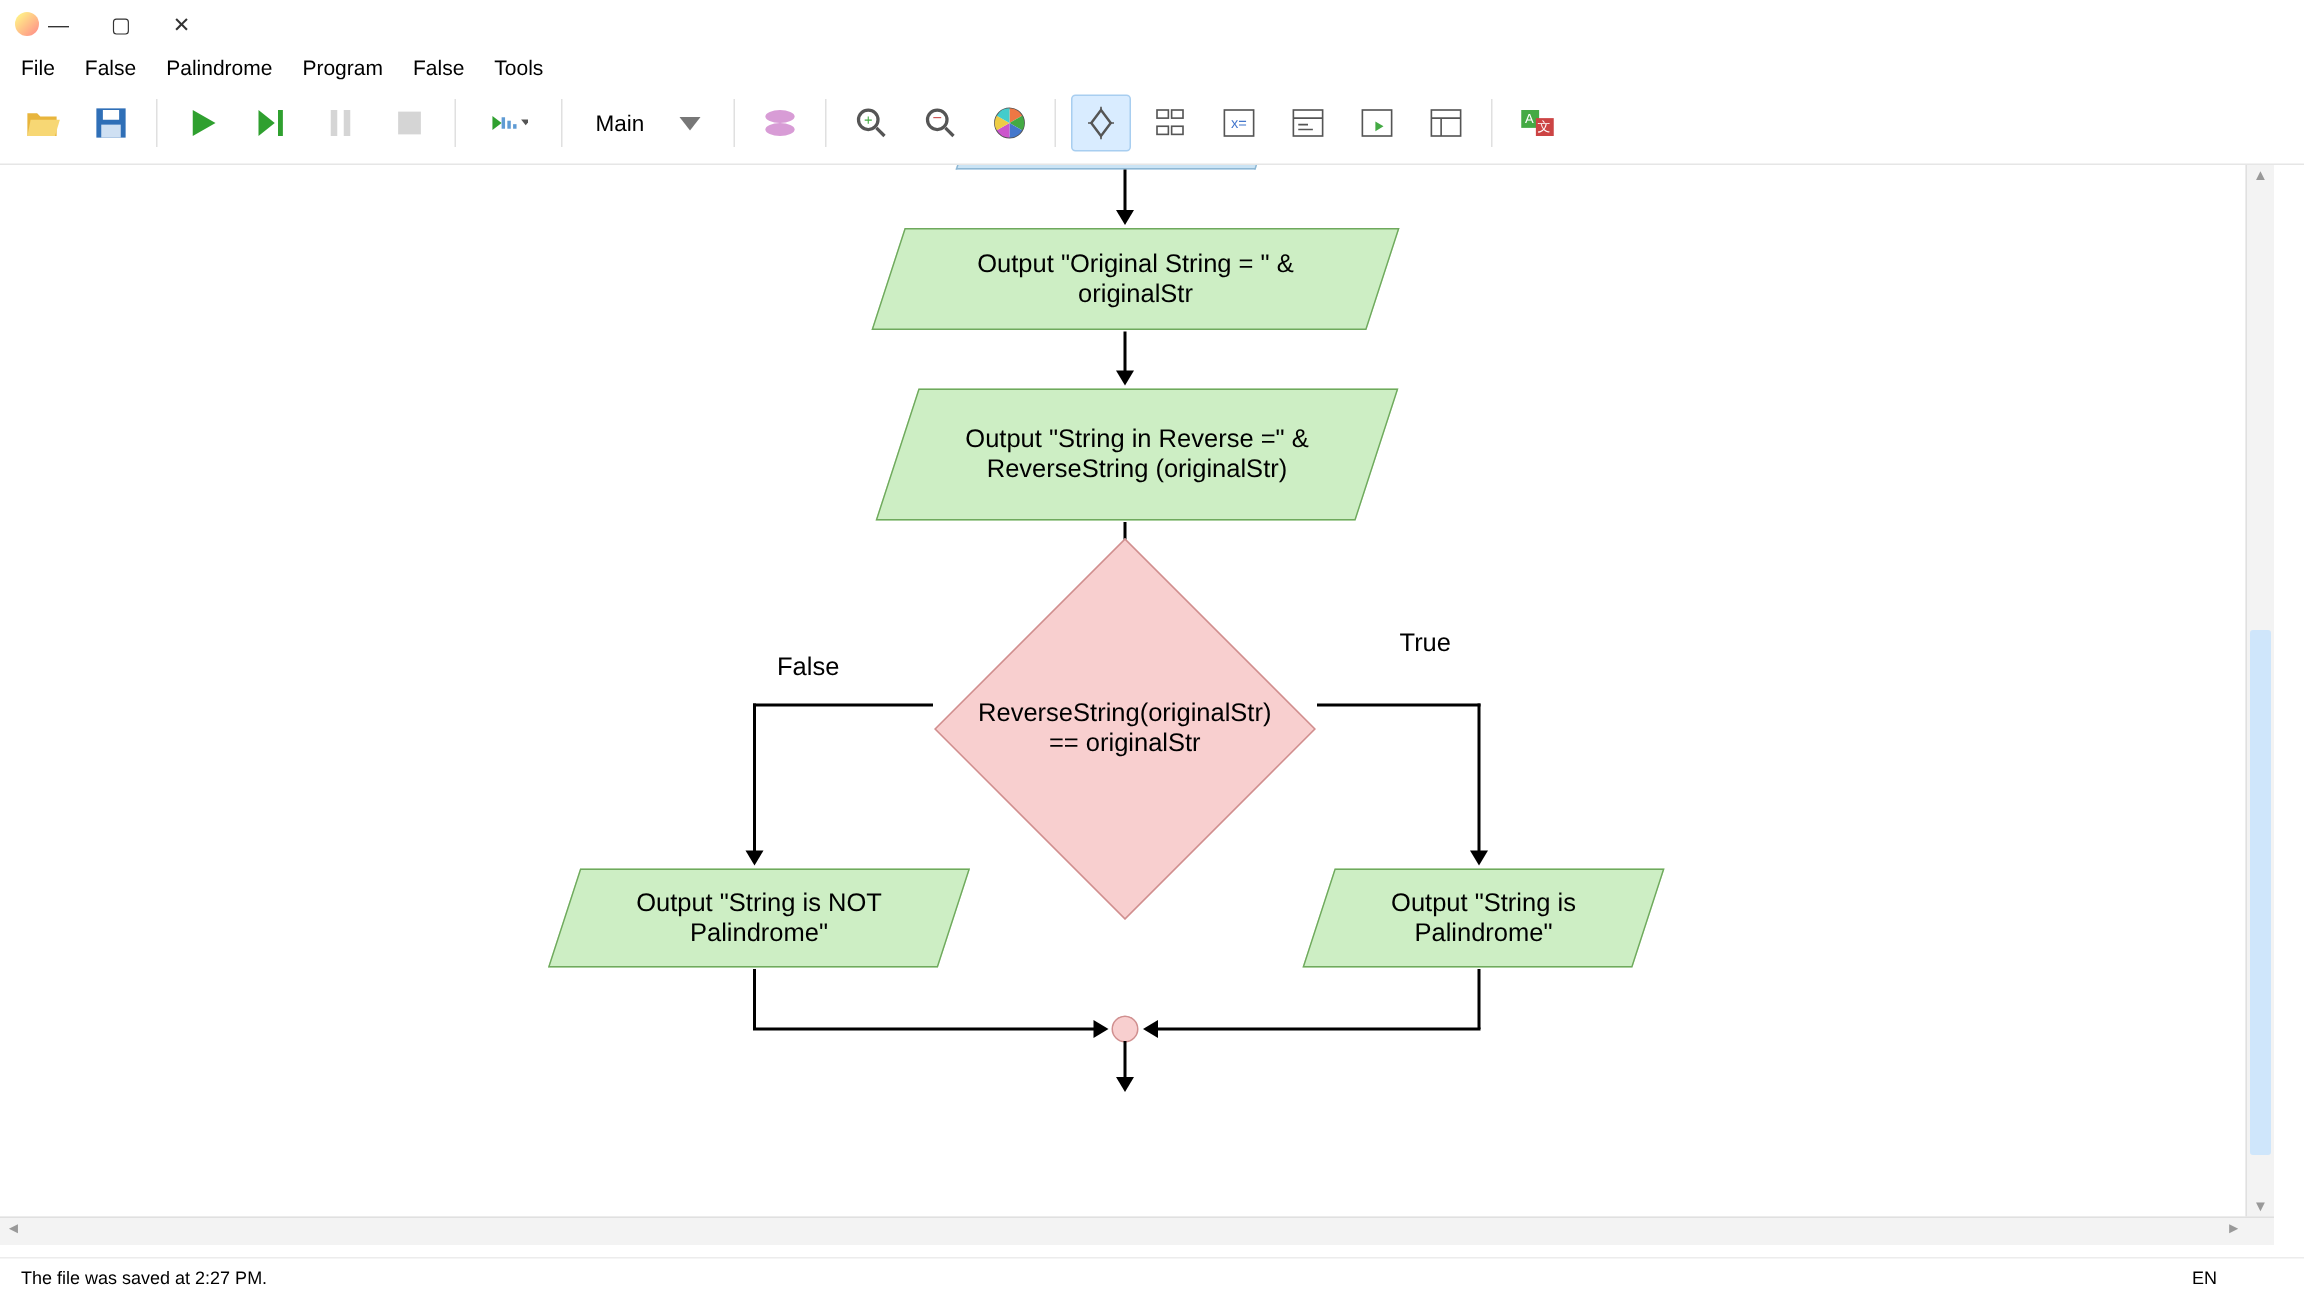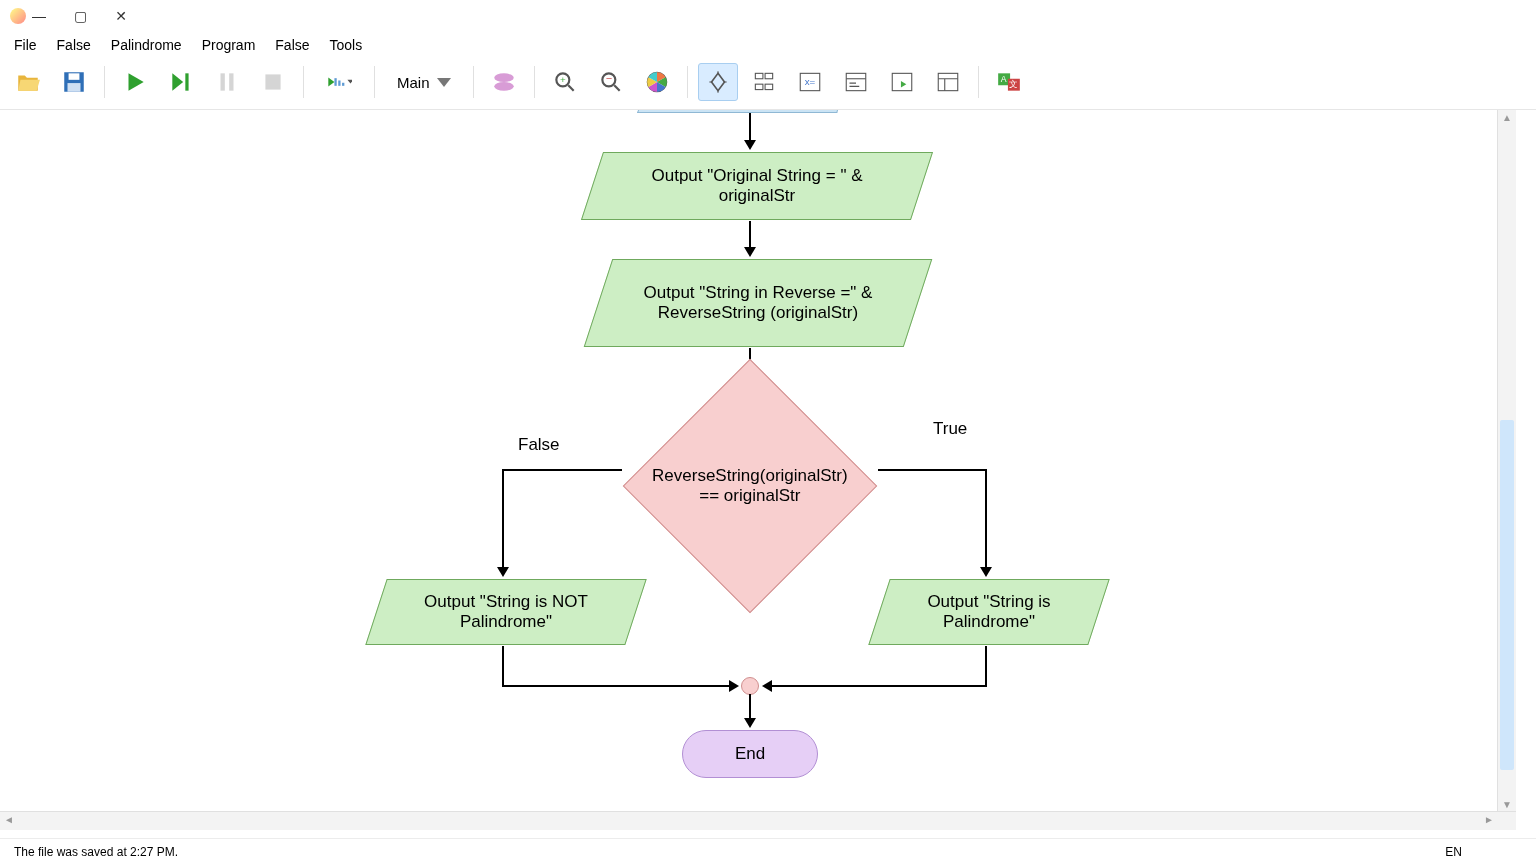--- a/index.html
+++ b/index.html
@@ -8,42 +8,42 @@
 .titlebar .title{flex:1;font-size:14px}
 .win-controls{display:flex;gap:28px;margin-right:8px}
 .win-controls span{font-size:14px;color:#333;cursor:default}
 .menubar{display:flex;gap:20px;padding:4px 14px 6px;font-size:14px}
 .menubar span{cursor:default}
 .toolbar{display:flex;align-items:center;gap:6px;padding:4px 8px 8px;border-bottom:1px solid #e6e6e6}
 .tool{width:38px;height:36px;display:flex;align-items:center;justify-content:center;border:1px solid transparent;border-radius:3px}
 .tool.active{background:#d9ecff;border-color:#a8cef0}
 .tool.disabled svg *{opacity:.35}
 .sep{width:1px;height:32px;background:#e0e0e0;margin:0 4px}
-.func-select{display:flex;align-items:center;gap:7px;padding:0 12px;height:36px;font-size:15px;cursor:default}
+.func-select{display:flex;align-items:center;gap:23px;padding:0 12px;height:36px;font-size:15px;cursor:default}
 .func-select .tri{width:0;height:0;border-left:7px solid transparent;border-right:7px solid transparent;border-top:9px solid #777}
 .canvas-area{position:relative;width:1516px;height:720px;background:#fff;overflow:hidden}
 .shape{position:absolute;font-size:17px;text-align:center;display:flex;align-items:center;justify-content:center;padding:6px 28px;box-sizing:border-box}
 .parallelogram{background:#cdeec4;border:1.5px solid #6fa95d;transform:skewX(-18deg)}
 .parallelogram span{transform:skewX(18deg);display:block}
 .diamond{background:#f8cfcf;border:1.5px solid #d08f8f;transform:rotate(45deg)}
 .diamond span{transform:rotate(-45deg);display:block;width:210px;text-align:center}
 .endcap{background:#e6cff6;border:1.5px solid #b28fd4;border-radius:28px}
 .partial-top{background:#cbe4f5;border:1.5px solid #8fb8d4;border-top:none;transform:skewX(-18deg)}
 .partial-top span{transform:skewX(18deg)}
 .label{position:absolute;font-size:17px}
 .line{position:absolute;background:#000}
 .arrow-down{position:absolute;width:0;height:0;border-left:6px solid transparent;border-right:6px solid transparent;border-top:10px solid #000}
 .arrow-right{position:absolute;width:0;height:0;border-top:6px solid transparent;border-bottom:6px solid transparent;border-left:10px solid #000}
 .arrow-left{position:absolute;width:0;height:0;border-top:6px solid transparent;border-bottom:6px solid transparent;border-right:10px solid #000}
 .merge{position:absolute;width:16px;height:16px;border-radius:50%;background:#f8cfcf;border:1.5px solid #d08f8f}
 .vscroll{position:absolute;right:0;top:0;width:18px;height:100%;background:#f3f3f3;border-left:1px solid #e0e0e0}
 .vscroll .thumb{position:absolute;left:2px;width:14px;background:#cfe6fb;border-radius:2px}
 .hscroll{position:absolute;left:0;bottom:0;width:100%;height:18px;background:#f3f3f3;border-top:1px solid #e0e0e0}
 .status{position:fixed;left:0;bottom:0;width:100%;height:26px;display:flex;align-items:center;padding:0 14px;font-size:12px;background:#fff;border-top:1px solid #ececec;box-sizing:border-box}
-.status .lang{margin-left:auto;margin-right:60px}
+.status .lang{margin-left:auto;margin-right:44px}
 svg{width:26px;height:26px;stroke:none}
 </style>
 </head>
 <body>
 
 <div class="titlebar">
   <div class="app-icon"></div>
   <div class="win-controls">
     <span>—</span>
     <span>▢</span>
@@ -246,23 +246,20 @@
   <div class="line" style="left:985px;top:536px;width:1.5px;height:40px"></div>
   <div class="line" style="left:502px;top:575px;width:229px;height:1.5px"></div>
   <div class="line" style="left:770px;top:575px;width:217px;height:1.5px"></div>
   <div class="arrow-right" style="left:729px;top:570px"></div>
   <div class="arrow-left" style="left:762px;top:570px"></div>
   <div class="merge" style="left:741px;top:567px"></div>
 
   <div class="line" style="left:749px;top:584px;width:1.5px;height:26px"></div>
   <div class="arrow-down" style="left:743.5px;top:608px"></div>
 
-  <div class="shape endcap" style="left:682px;top:620px;width:136px;height:48px">
-      <span>End</span>
-    </div>
 
   <div class="vscroll">
     <div style="position:absolute;top:2px;left:4px;color:#999;font-size:10px">▲</div>
     <div class="thumb" style="top:310px;height:350px"></div>
     <div style="position:absolute;bottom:20px;left:4px;color:#999;font-size:10px">▼</div>
   </div>
   <div class="hscroll">
     <div style="position:absolute;left:4px;top:2px;color:#999;font-size:10px">◄</div>
     <div style="position:absolute;right:22px;top:2px;color:#999;font-size:10px">►</div>
   </div>

